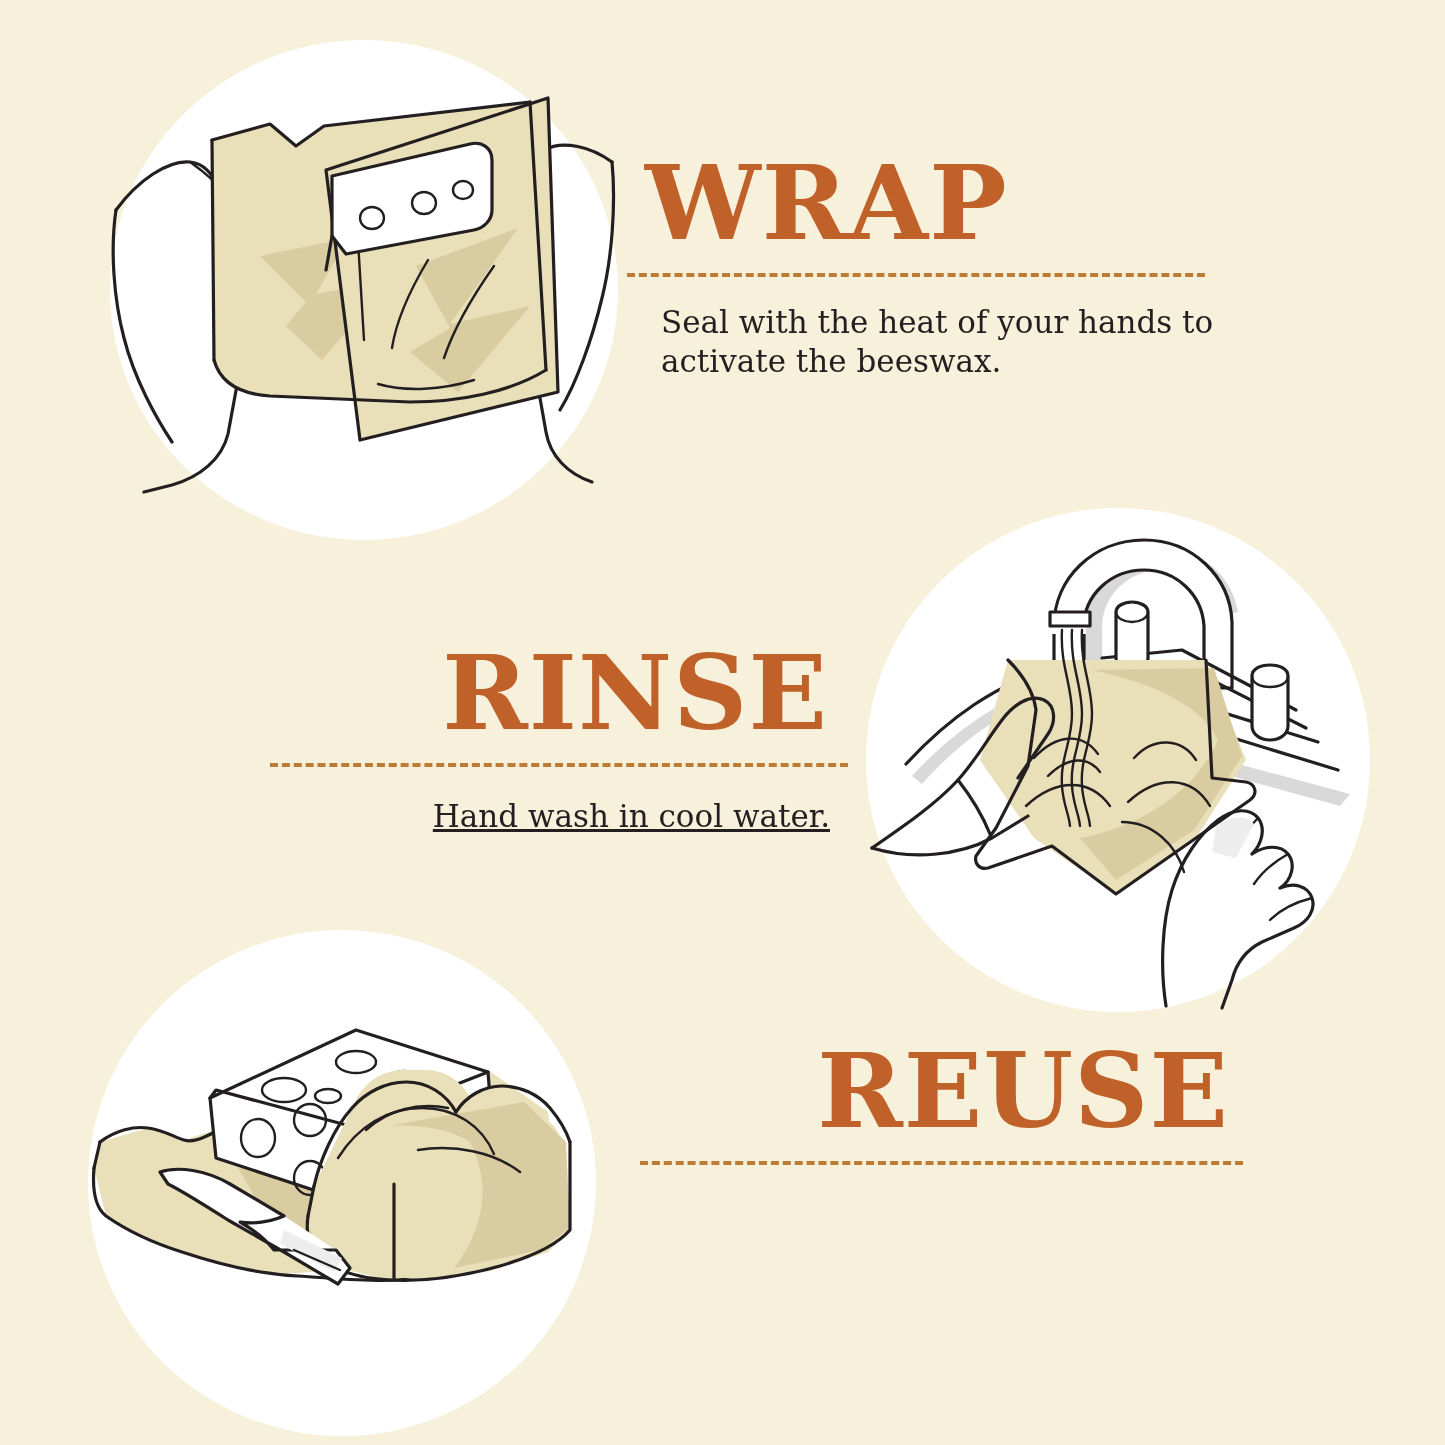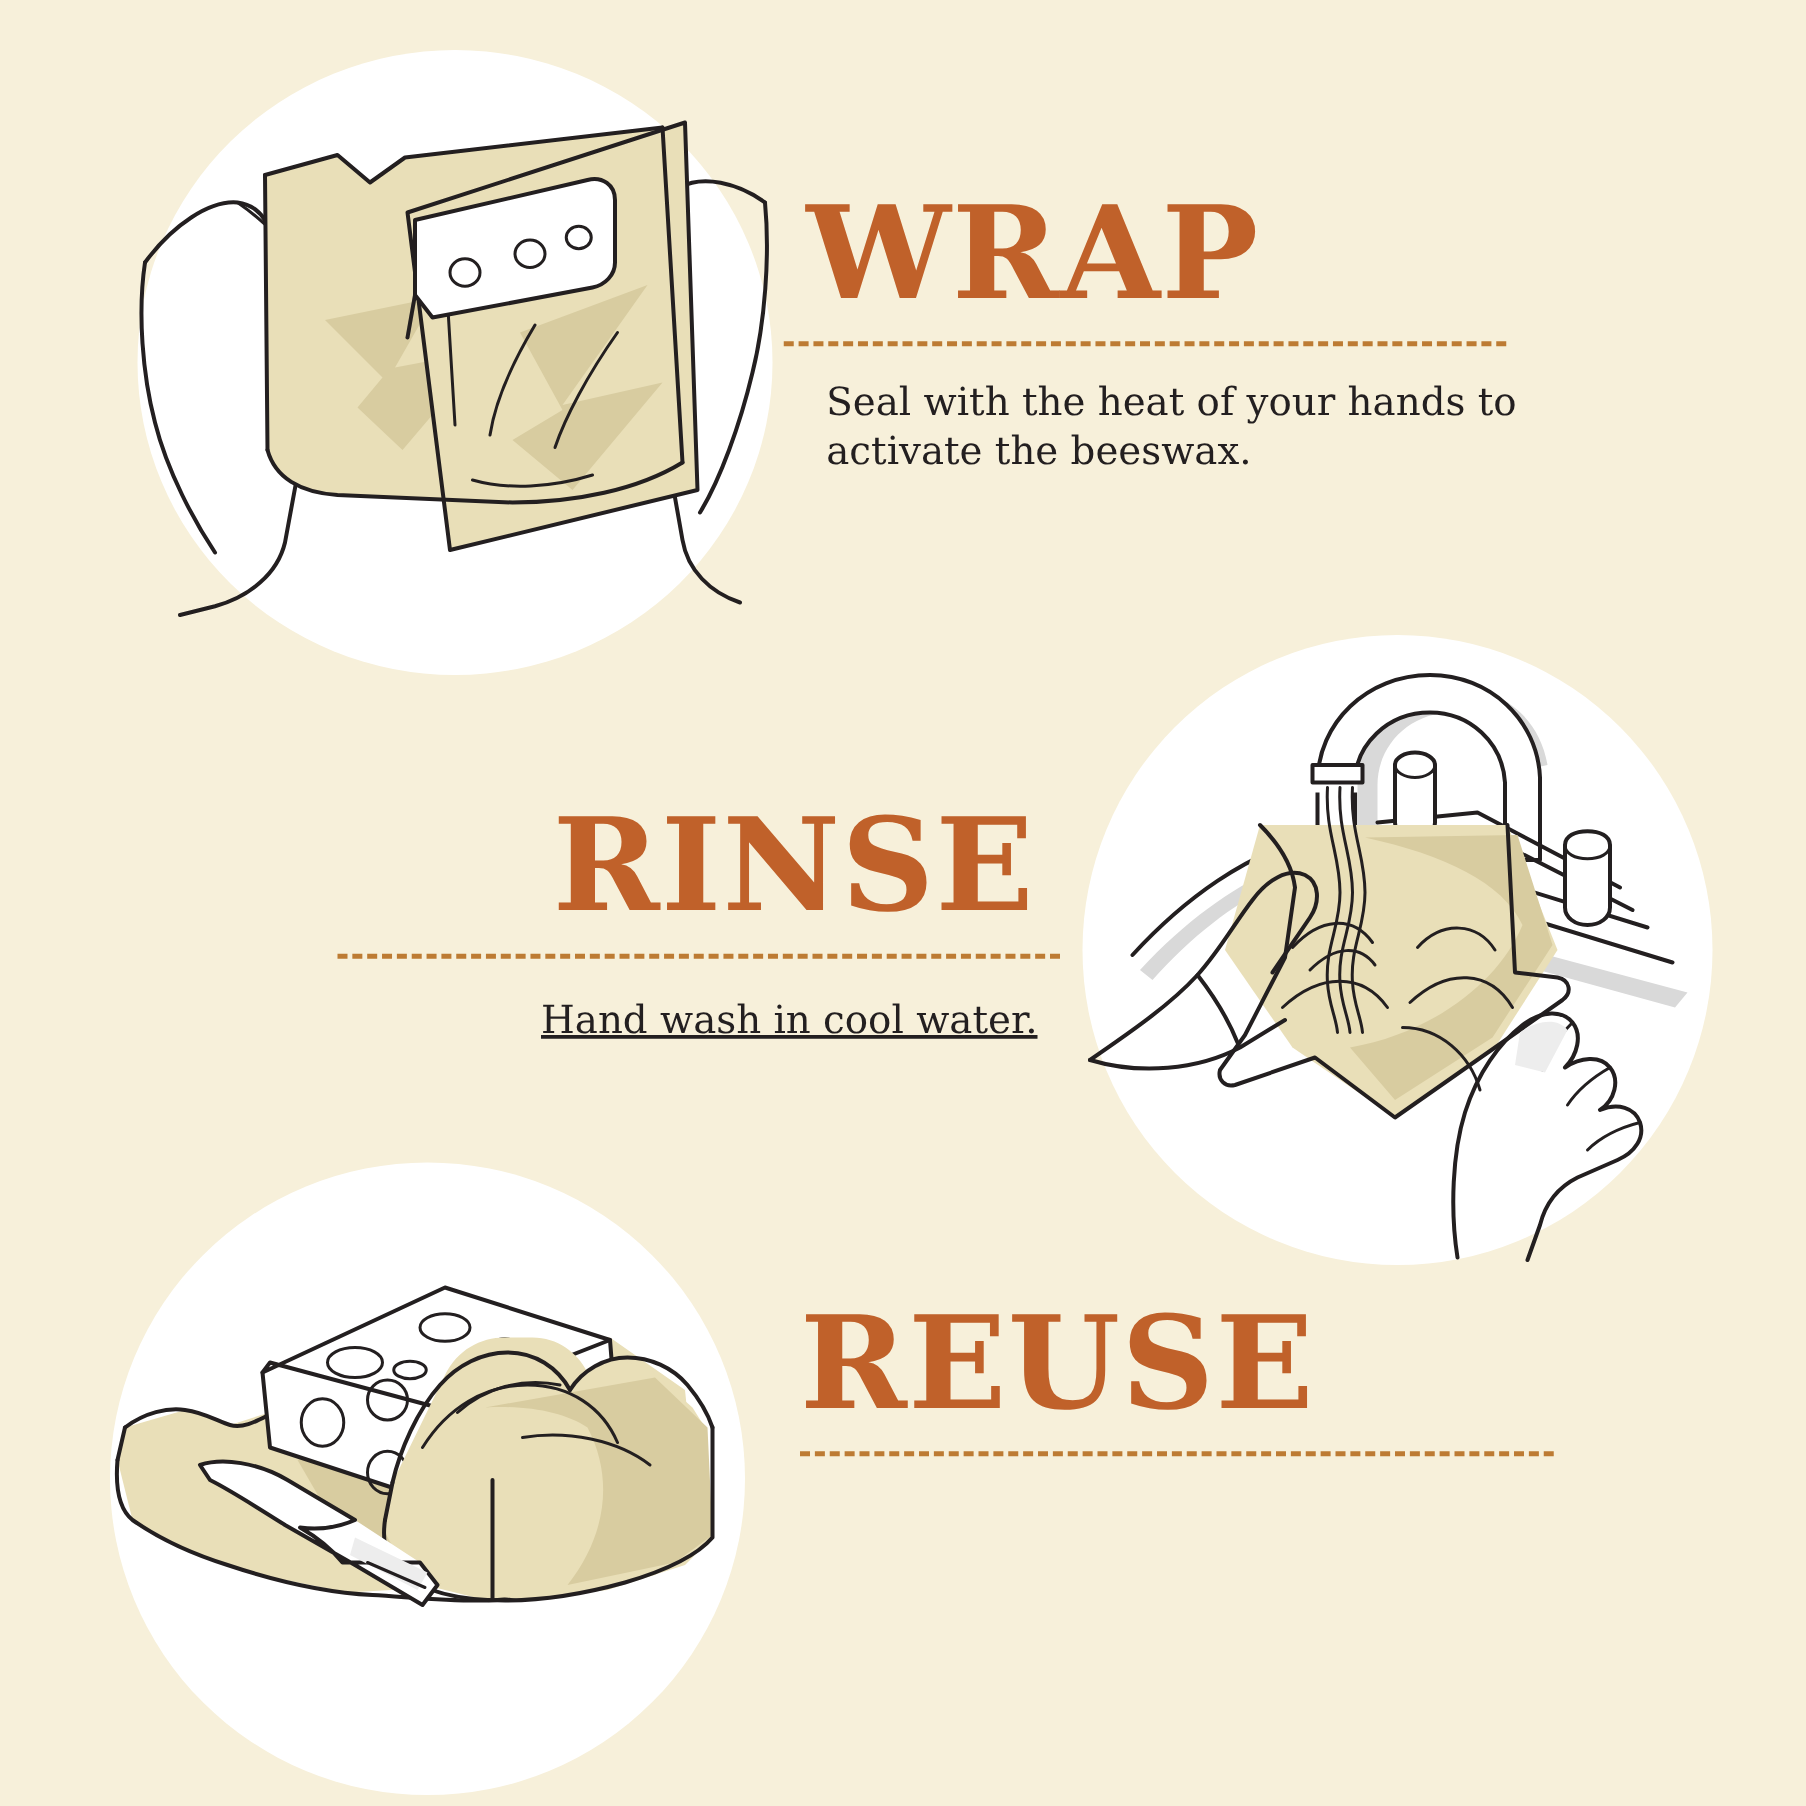--- a/index.html
+++ b/index.html
@@ -31,21 +31,21 @@
 
   #circle-wrap   { left: 110px; top: 40px;  width: 508px; height: 500px; }
   #circle-rinse  { left: 866px; top: 508px; width: 504px; height: 504px; }
   #circle-reuse  { left: 88px;  top: 930px; width: 508px; height: 506px; }
 
   
   .step-text { position: absolute; }
 
   #text-wrap  { left: 627px; top: 150px;  width: 610px; text-align: left; }
   #text-rinse { left: 270px; top: 620px;  width: 580px; text-align: right; margin-top: 20px; }
-  #text-reuse { left: 640px; top: 1038px; width: 605px; text-align: left; }
+  #text-reuse { left: 640px; top: 1038px; width: 605px; text-align: right; }
 
   .heading {
     font-family: "DejaVu Serif", "Liberation Serif", serif;
     font-weight: bold;
     color: #C0612A;
     font-size: 103px;
     line-height: 1.02;
     letter-spacing: 1px;
     margin: 0;
     padding: 0 0 0 18px;

